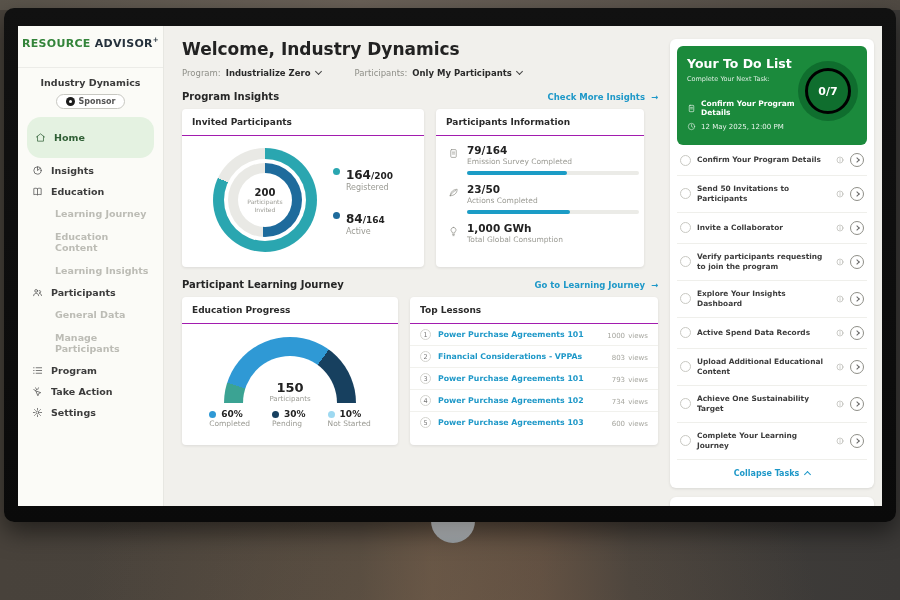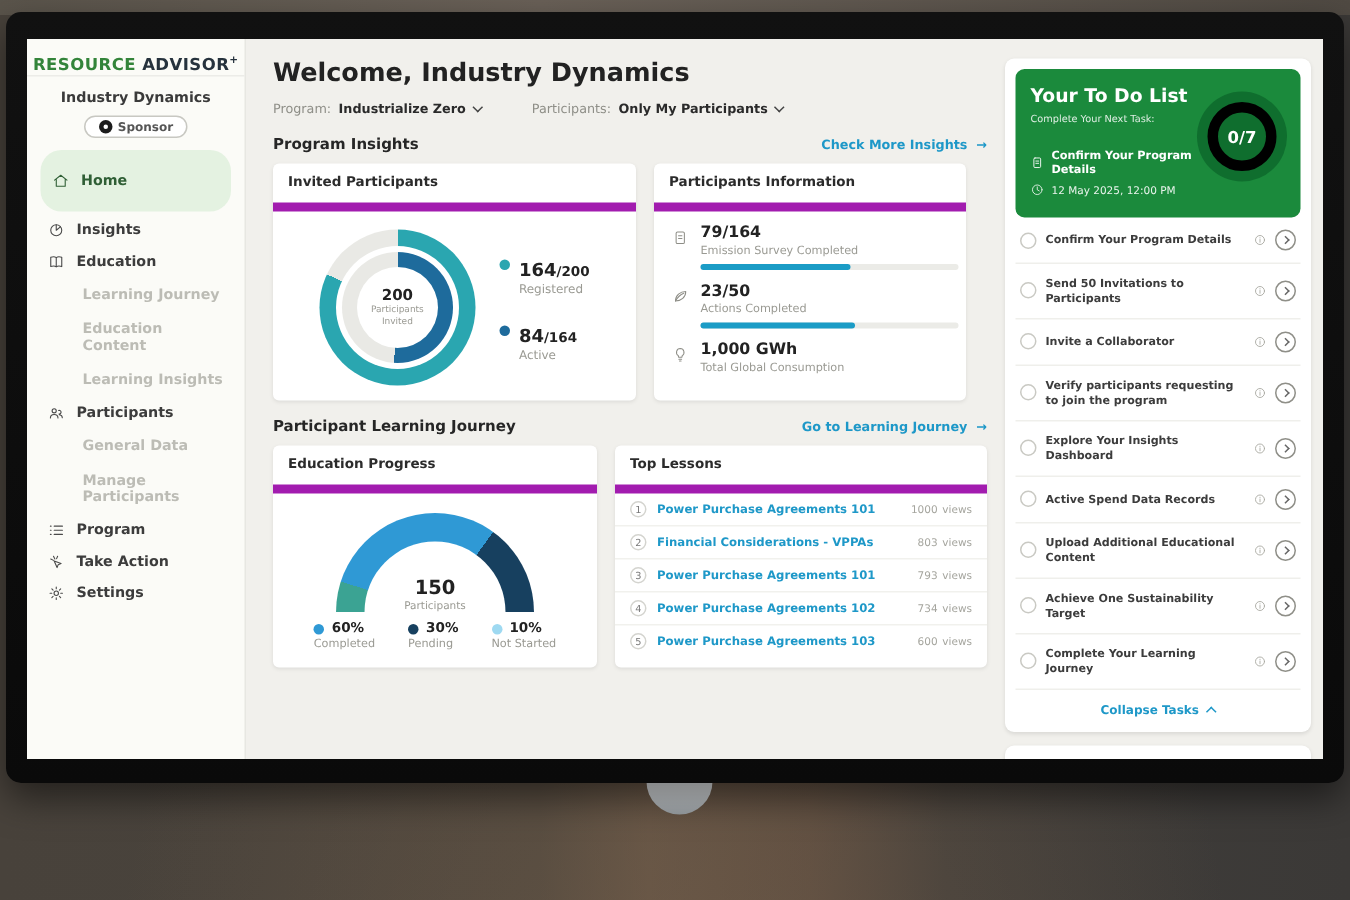--- a/index.html
+++ b/index.html
@@ -18,21 +18,21 @@
     background:linear-gradient(180deg,#111 0%,#0a0a0a 100%);
     border-radius:10px; box-shadow:0 10px 24px rgba(0,0,0,.5); }
   .stand { position:absolute; left:431px; top:521px; width:44px; height:22px;
     background:linear-gradient(180deg,#e8eaec,#9aa0a4); border-radius:0 0 22px 22px; }
   .screen { position:absolute; left:14px; top:18px; width:864px; height:480px;
     background:#f1f0ec; display:flex; overflow:hidden; }
 
   
   .sidebar { width:146px; flex-shrink:0; background:#fbfbf7; border-right:1px solid #e7e7e2; padding-top:10px; }
   .logo { text-align:center; font-size:11px; font-weight:bold; letter-spacing:.3px;
-    padding-bottom:0; border-bottom:1px solid #ececE8; }
+    padding-bottom:17px; border-bottom:1px solid #ececE8; }
   .logo .p1 { color:#33843a; } .logo .p2 { color:#26323d; }
   .logo sup { font-size:7px; color:#26323d; }
   .org { text-align:center; font-size:9.5px; font-weight:bold; color:#3a3a3a; margin-top:9px; }
   .badge { margin:6px auto 4px; width:max-content; display:flex; align-items:center; gap:4px;
     border:1px solid #c8c8c2; border-radius:10px; padding:2px 9px; font-size:8px; font-weight:bold; color:#555; background:#fff; }
   .badge-dot { width:9px; height:9px; border-radius:50%; background:#1c1c1c; position:relative; }
   .badge-dot::after { content:""; position:absolute; left:3px; top:3px; width:3px; height:3px; border-radius:50%; background:#fff; }
   .nav { margin-top:8px; }
   .nav-item { display:flex; align-items:center; gap:8px; padding:5px 14px; font-size:9.5px; font-weight:bold; color:#3c3c3c; cursor:pointer; }
   .nav-item svg { width:11px; height:11px; stroke:#4a4a4a; fill:none; stroke-width:1.6; stroke-linecap:round; stroke-linejoin:round; flex-shrink:0; }
@@ -45,21 +45,21 @@
   .welcome { font-size:17px; font-weight:bold; color:#222; margin-bottom:9px; }
   .filters { display:flex; gap:34px; align-items:center; font-size:8.5px; color:#8f8f88; margin-bottom:13px; }
   .filter { display:flex; align-items:center; gap:5px; cursor:pointer; }
   .filter b { color:#2a2a2a; }
   .chev { width:5px; height:5px; border-right:1.4px solid #444; border-bottom:1.4px solid #444; transform:rotate(45deg); margin-top:-3px; }
   .sec-head { display:flex; justify-content:space-between; align-items:center; margin-bottom:7px; }
   .sec-title { font-size:10px; font-weight:bold; color:#262626; }
   .sec-link { font-size:8.5px; font-weight:bold; color:#1e98c8; cursor:pointer; }
   .cards { display:flex; gap:12px; margin-bottom:12px; }
   .card { background:#fff; border-radius:4px; box-shadow:0 1px 3px rgba(0,0,0,.09); }
-  .card-head { padding:8px 10px; border-bottom:6px solid #a21caf; font-size:9px; font-weight:bold; color:#2b2b2b; }
+  .card-head { padding:8px 10px; border-bottom:1px solid #a21caf; font-size:9px; font-weight:bold; color:#2b2b2b; }
 
   
   .card-invited { width:242px; height:158px; }
   .inv-body { display:flex; align-items:center; justify-content:center; gap:16px; padding-top:12px; }
   .donut { position:relative; width:104px; height:104px; }
   .donut div { position:absolute; border-radius:50%; }
   .d-outer { inset:0; background:conic-gradient(#2aa6b0 0 82%, #e9e9e5 82% 100%); }
   .d-omask { inset:11px; background:#fff; }
   .d-inner { inset:15px; background:conic-gradient(#1e6b9c 0 51%, #e9e9e5 51% 100%); }
   .d-imask { inset:25px; background:#fff; }
@@ -111,21 +111,21 @@
   .right { width:212px; flex-shrink:0; padding:13px 8px 0 0; }
   .todo-card { background:#fff; border-radius:6px; padding:7px 7px 3px; box-shadow:0 1px 3px rgba(0,0,0,.1); }
   .todo-green { position:relative; background:#1b8a3c; border-radius:6px; padding:10px 10px 9px; color:#fff; min-height:88px; }
   .tg-title { font-size:12.5px; font-weight:bold; margin-bottom:4px; }
   .tg-sub { font-size:6.5px; opacity:.85; margin-bottom:16px; }
   .tg-row { display:flex; align-items:center; gap:5px; font-size:7.5px; font-weight:bold; margin-bottom:5px; width:126px; }
   .tg-row svg { width:9px; height:9px; stroke:#fff; fill:none; stroke-width:1.6; stroke-linecap:round; stroke-linejoin:round; flex-shrink:0; }
   .tg-row.due { font-weight:normal; font-size:7px; opacity:.9; }
   .counter { position:absolute; right:9px; top:15px; width:60px; height:60px; border-radius:50%;
     background:#0f6e2e; display:flex; align-items:center; justify-content:center; }
-  .counter-inner { width:46px; height:46px; border-radius:50%; border:7px solid #000000; background:#0f6e2e;
+  .counter-inner { width:46px; height:46px; border-radius:50%; border:3px solid #000000; background:#0f6e2e;
     display:flex; align-items:center; justify-content:center; font-size:11px; font-weight:bold; color:#fff; }
   .task { display:flex; align-items:center; gap:6px; padding:8px 3px; border-bottom:1px solid #efefeb; cursor:pointer; }
   .task:first-child { border-top:1px solid #efefeb; margin-top:7px; }
   .chk { width:11px; height:11px; border:1.3px solid #c9c9c3; border-radius:50%; flex-shrink:0; }
   .task-label { flex:1; font-size:7.4px; font-weight:bold; color:#3c3c3c; line-height:1.35; }
   .task svg.info { width:8px; height:8px; stroke:#a9a9a2; fill:none; stroke-width:1.8; stroke-linecap:round; flex-shrink:0; }
   .go { width:14px; height:14px; border:1.3px solid #8f8f88; border-radius:50%; display:flex; align-items:center; justify-content:center; flex-shrink:0; }
   .go .chev { border-color:#666; transform:rotate(-45deg); margin:0 1px 0 0; width:4px; height:4px; }
   .collapse { display:flex; align-items:center; justify-content:center; gap:6px; padding:9px 0 7px;
     font-size:8px; font-weight:bold; color:#1e98c8; cursor:pointer; }

